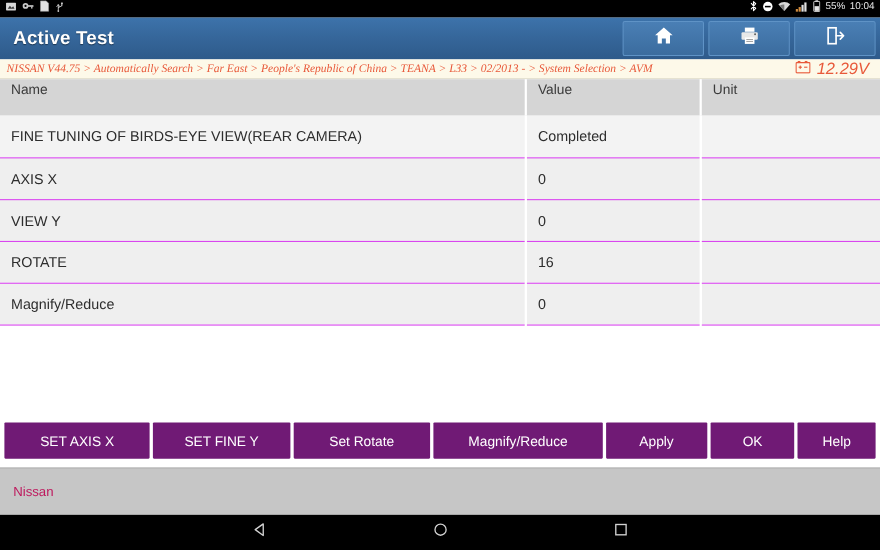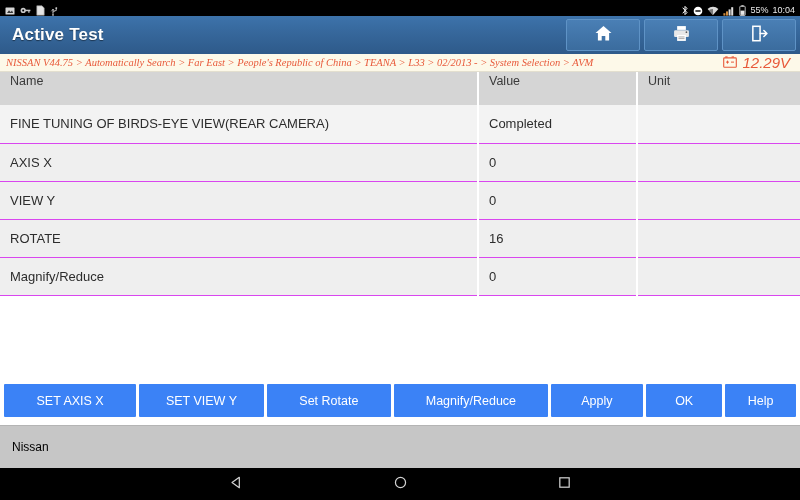--- a/index.html
+++ b/index.html
@@ -21,21 +21,21 @@
     background: #ffffff;
   }
 
   
   .statusbar {
     position: absolute;
     left: 0; top: 0;
     width: 800px; height: 16px;
     background: #000000;
     display: flex;
-    align-items: flex-end;
+    align-items: flex-start;
     justify-content: space-between;
     padding: 0 5px;
     box-sizing: border-box;
   }
   .sb-left, .sb-right {
     display: flex;
     align-items: center;
     gap: 5px;
   }
   .sb-right { gap: 4px; }
@@ -177,21 +177,21 @@
     left: 0; top: 384px;
     width: 800px;
     height: 33px;
     display: flex;
     align-items: stretch;
     padding: 0 4px;
     box-sizing: border-box;
     gap: 3px;
   }
   .act-btn {
-    background: #3b82f6;
+    background: #701a75;
     color: #ffffff;
     font-size: 12.5px;
     border: none;
     border-radius: 1px;
     display: flex;
     align-items: center;
     justify-content: center;
     box-sizing: border-box;
     white-space: nowrap;
     padding: 0 4px;
@@ -203,21 +203,21 @@
     position: absolute;
     left: 0; top: 425px;
     width: 800px; height: 43px;
     background: #c6c6c6;
     border-top: 1px solid #b4b4b4;
     display: flex;
     align-items: center;
     box-sizing: border-box;
   }
   .footer-text {
-    color: #000000;
+    color: #be185d;
     font-size: 12px;
     margin-left: 12px;
   }
 
   
   .navbar {
     position: absolute;
     left: 0; top: 468px;
     width: 800px; height: 32px;
     background: #000000;
@@ -390,21 +390,21 @@
           <td class="col-name">Magnify/Reduce</td>
           <td class="col-value">0</td>
           <td class="col-unit"></td>
         </tr>
       </tbody>
     </table>
   </div>
 
   <div class="buttonbar">
     <button class="act-btn" style="width:135px">SET AXIS X</button>
-    <button class="act-btn" style="width:127px">SET VIEW Y</button>
+    <button class="act-btn" style="width:127px">SET FINE Y</button>
     <button class="act-btn" style="width:127px">Set Rotate</button>
     <button class="act-btn" style="width:157px">Magnify/Reduce</button>
     <button class="act-btn" style="width:94px">Apply</button>
     <button class="act-btn" style="width:78px">OK</button>
     <button class="act-btn" style="width:72px">Help</button>
   </div>
 
   <div class="footer">
     <span class="footer-text">Nissan</span>
   </div>

